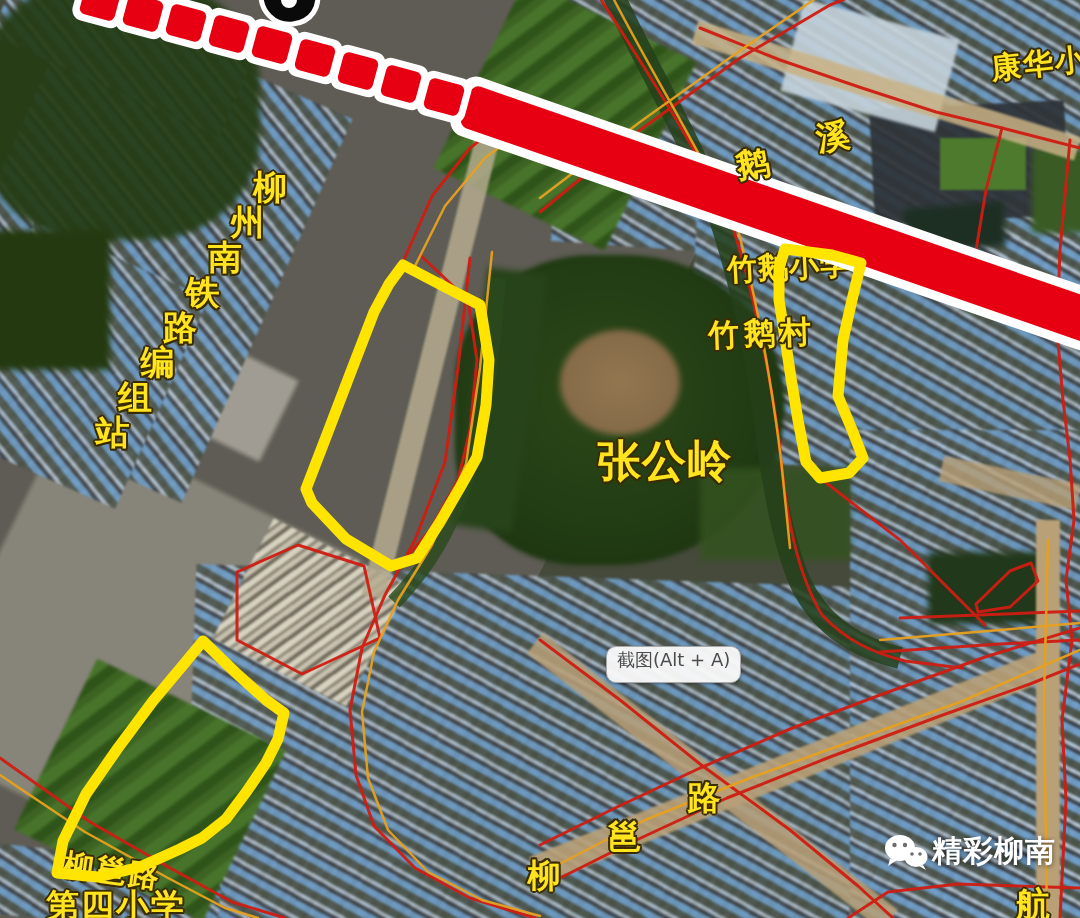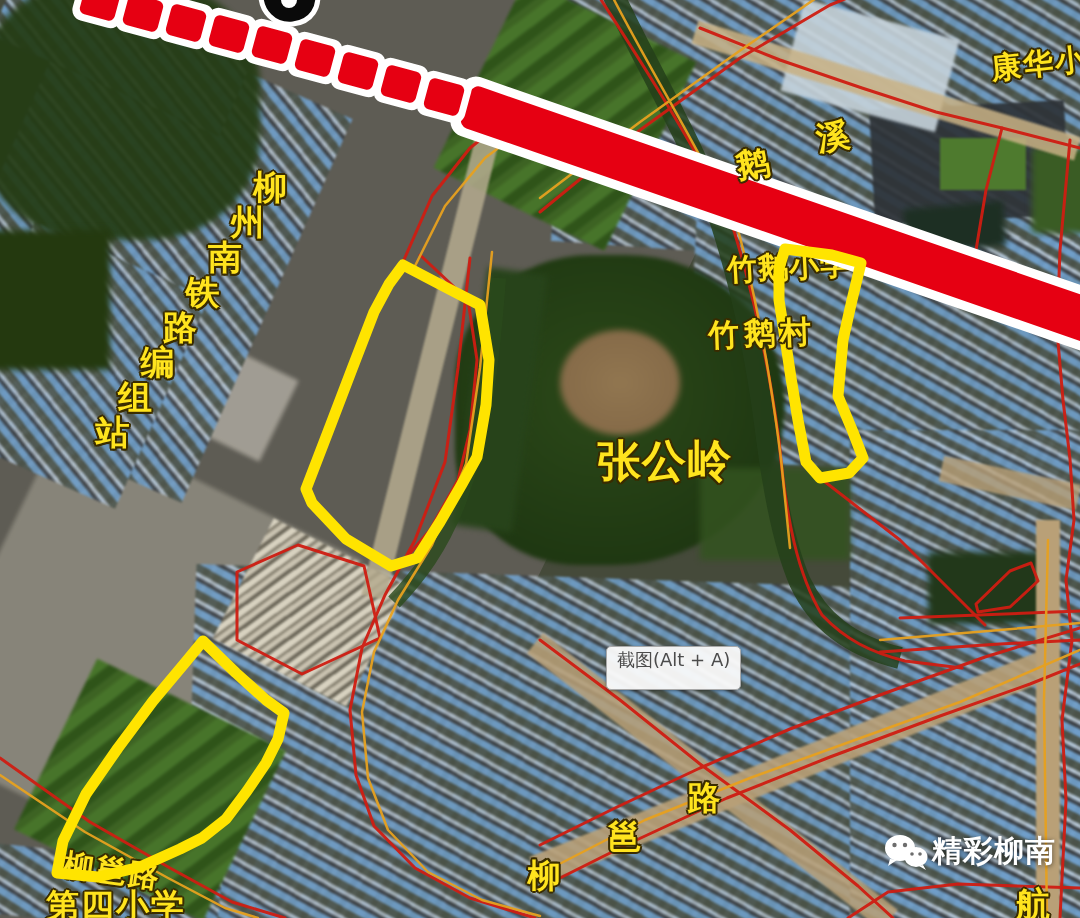--- a/index.html
+++ b/index.html
@@ -37,22 +37,22 @@
   
   .maplabel, .spread-char {
     position:absolute; font-weight:bold; color:#ffe41e; white-space:nowrap;
     text-shadow:
       2px 0 0 #3a2c00, -2px 0 0 #3a2c00, 0 2px 0 #3a2c00, 0 -2px 0 #3a2c00,
       1.5px 1.5px 0 #3a2c00, -1.5px 1.5px 0 #3a2c00, 1.5px -1.5px 0 #3a2c00, -1.5px -1.5px 0 #3a2c00;
   }
 
   
   #tooltip {
-    position:absolute; left:606px; top:646px; padding:2px 10px 18px 10px;
-    background:rgba(250,250,250,.95); border:1.5px solid #a9a9a9; border-radius:5px;
+    position:absolute; left:606px; top:646px; padding:2px 10px 11px 10px;
+    background:rgba(250,250,250,.95); border:1.5px solid #a9a9a9; border-radius:10px;
     color:#4c4c4c; font-size:18px; line-height:22px; font-weight:normal;
     box-shadow:0 1px 3px rgba(0,0,0,.35);
   }
 
   
   #watermark {
     position:absolute; left:884px; top:831px; display:flex; align-items:center; gap:2px;
   }
   #watermark .wm-text {
     color:#ffffff; font-size:30px; font-weight:bold; letter-spacing:1px;

